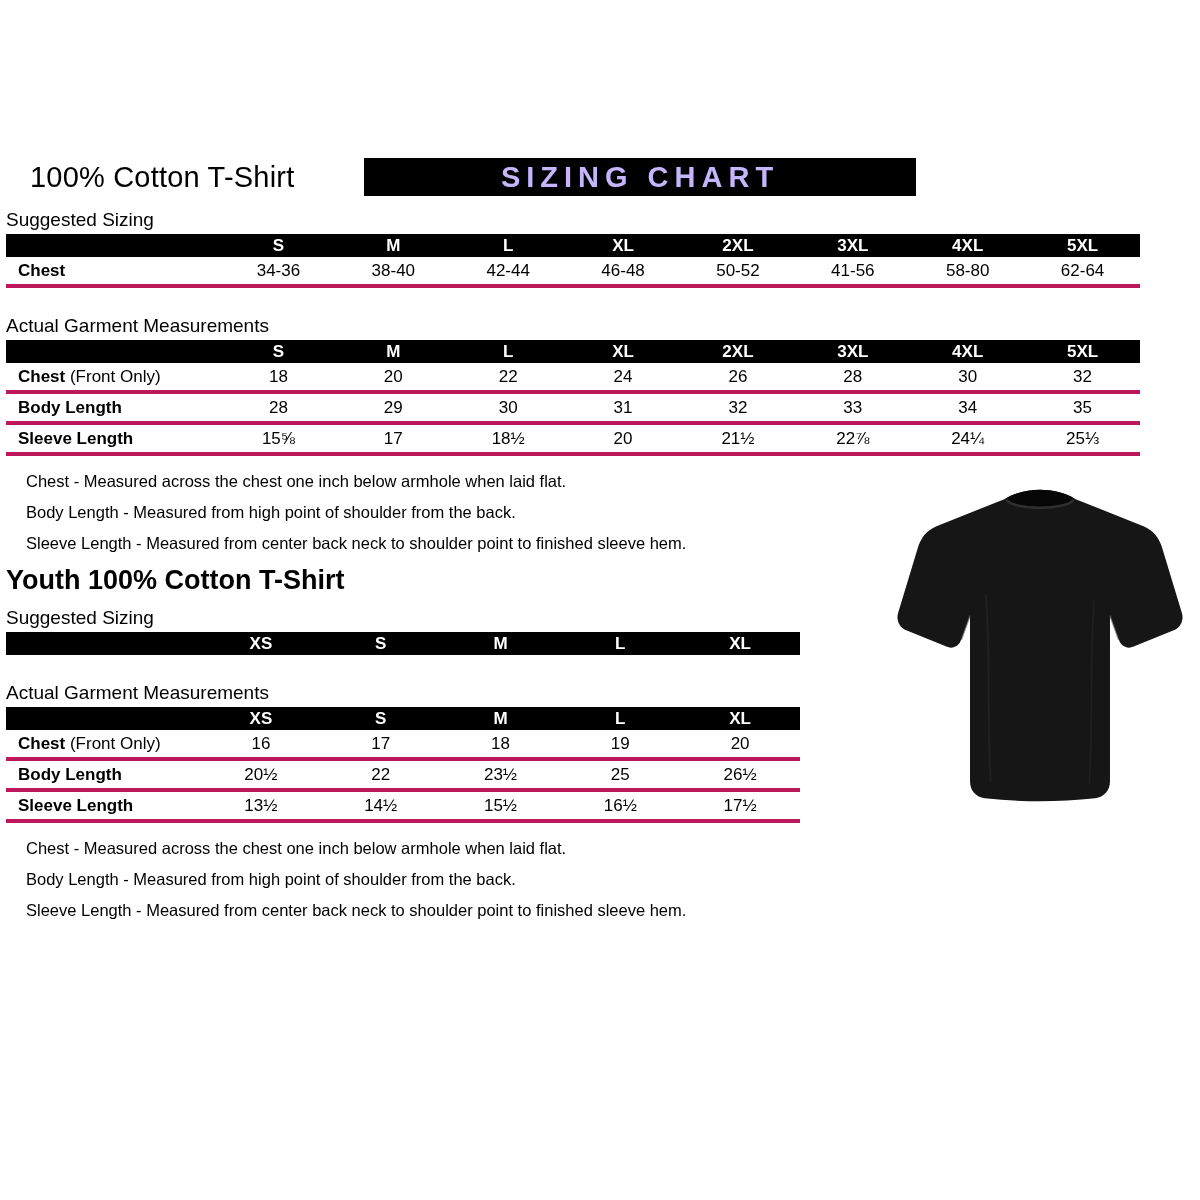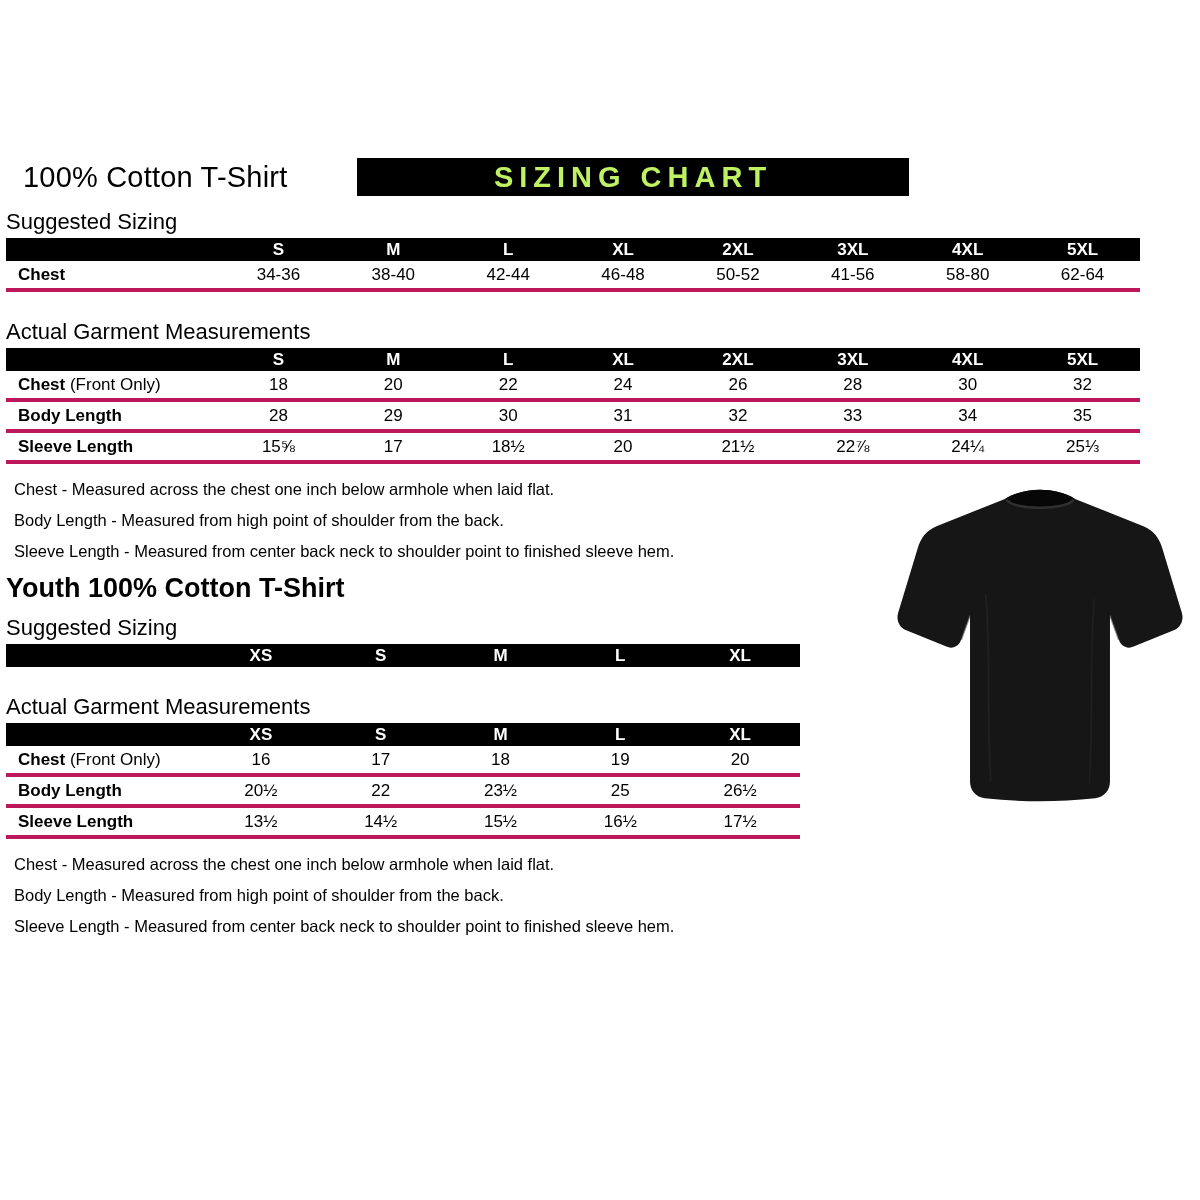--- a/index.html
+++ b/index.html
@@ -7,46 +7,46 @@
   body {
     width:1200px; height:1200px;
     position:relative;
     font-family:"Liberation Sans", sans-serif;
     color:#000;
     overflow:hidden;
   }
   .content { position:absolute; left:6px; top:156px; width:1140px; }
 
   .title-row { display:flex; align-items:center; height:42px; }
-  .main-title { font-size:29px; font-weight:400; letter-spacing:.2px; margin-left:17px; width:334px; }
+  .main-title { font-size:29px; font-weight:400; letter-spacing:.2px; margin-left:24px; width:334px; }
   .banner {
-    background:#000; color:#bef264;
+    background:#000; color:#c4b5fd;
     width:552px; height:38px;
     display:flex; align-items:center; justify-content:center;
     font-size:29px; font-weight:700; letter-spacing:6px;
   }
 
-  .section-label { font-size:22px; margin-top:11px; margin-bottom:3px; }
+  .section-label { font-size:19px; margin-top:11px; margin-bottom:3px; }
 
   .sizing-table { width:1134px; }
   .sizing-table.youth-w { width:794px; }
   .thead {
     display:flex; background:#000; color:#fff;
     height:23px; align-items:center; font-weight:700; font-size:17px;
   }
   .trow {
     display:flex; height:31px; align-items:center;
     border-bottom:4px solid #be185d; font-size:17px;
   }
   .label-cell { width:215px; padding-left:12px; }
   .youth-w .label-cell { width:195px; }
   .data-cell { flex:1; text-align:center; }
   .row-label b { font-weight:700; }
 
-  .notes { margin-top:15px; margin-left:8px; }
+  .notes { margin-top:15px; margin-left:20px; }
   .note { font-size:16.5px; line-height:20px; margin-bottom:11px; }
 
   .youth-title { font-size:27px; font-weight:700; margin-top:12px; margin-bottom:4px; }
 
   .tshirt { position:absolute; left:892px; top:476px; width:296px; height:340px; }
   .tshirt svg { width:100%; height:100%; display:block; }
 </style>
 </head>
 <body>
 

